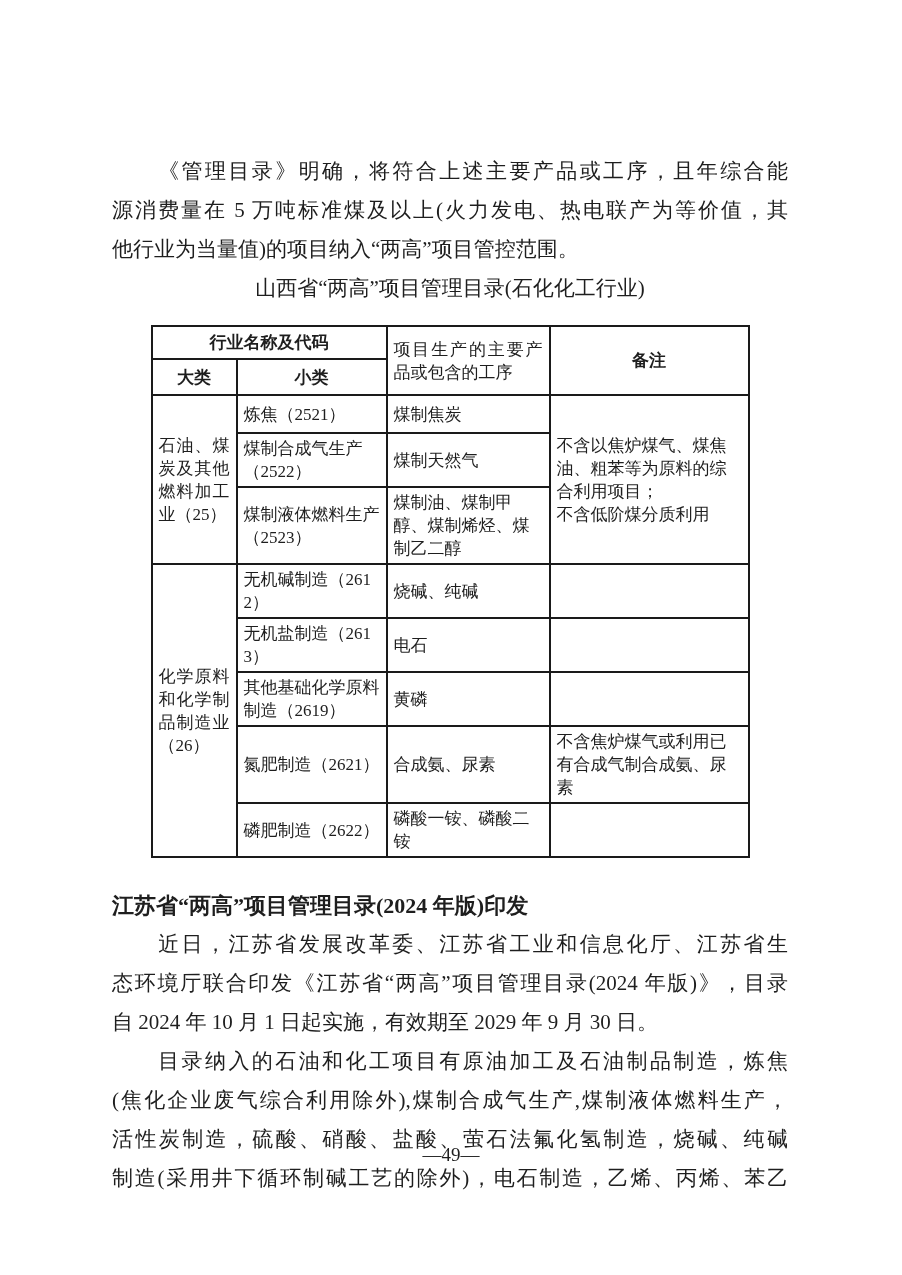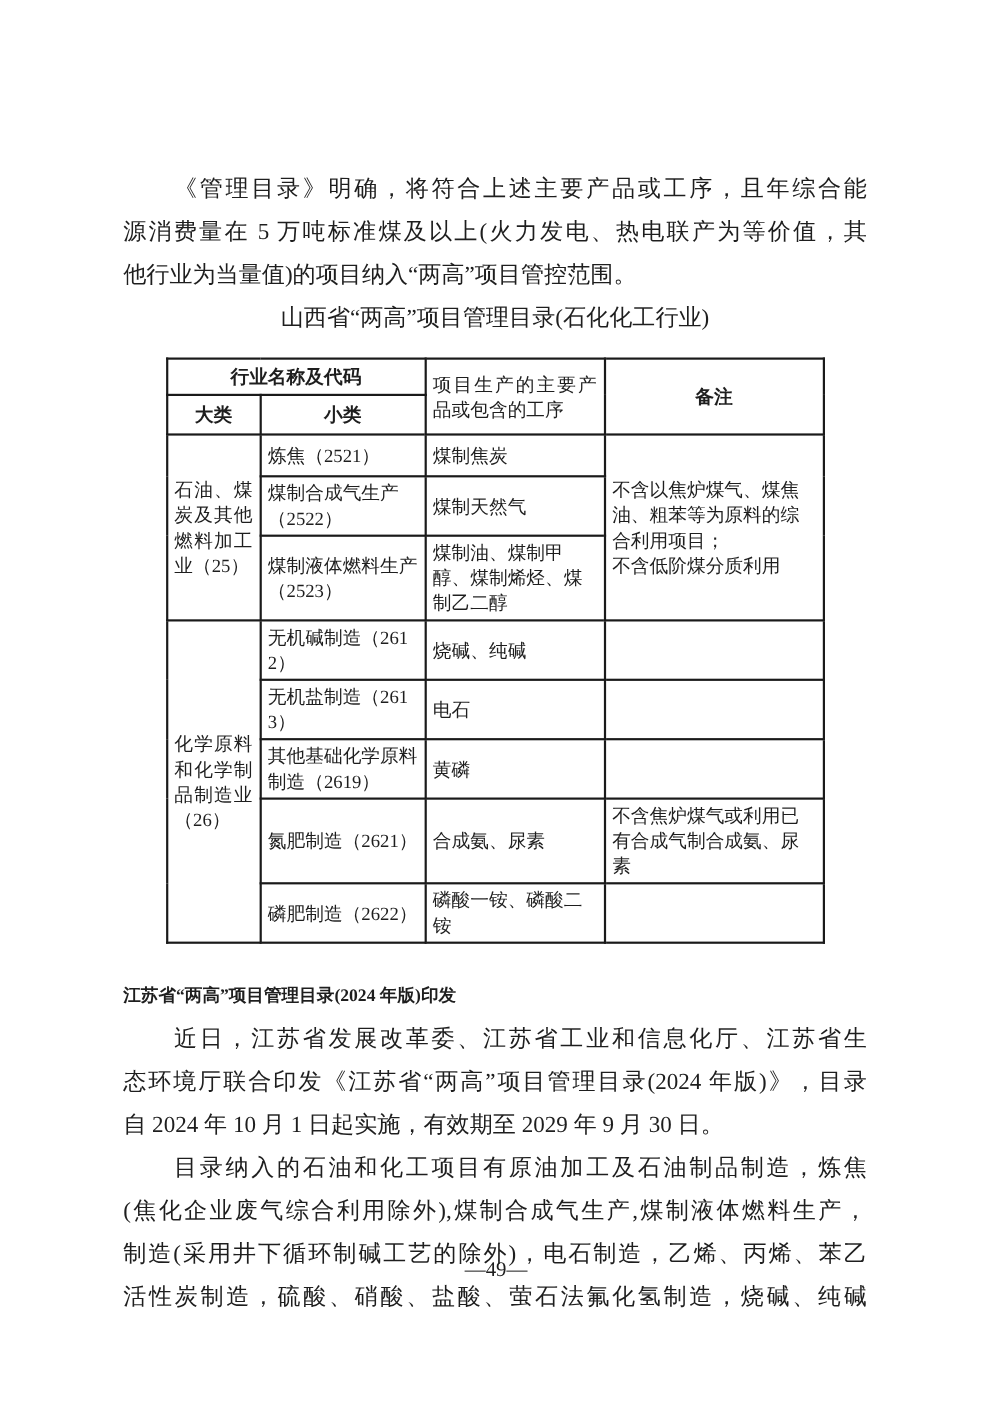--- a/index.html
+++ b/index.html
@@ -58,21 +58,21 @@
     font-size: 18px;
     padding: 3px 10px;
   }
   td.major-cell {
     text-align: justify;
     padding: 3px 11px;
   }
   td.remark-cell { white-space: pre-line; }
   .section-heading {
     margin-top: 28px;
-    font-size: 16px;
+    font-size: 22px;
     line-height: 39px;
     font-weight: bold;
     text-align: left;
   }
   .page-number {
     position: absolute;
     top: 1140px;
     left: 0;
     width: 902px;
     text-align: center;
@@ -161,20 +161,20 @@
 
     <div>
       <div class="line first">近日，江苏省发展改革委、江苏省工业和信息化厅、江苏省生</div>
       <div class="line">态环境厅联合印发《江苏省“两高”项目管理目录(2024 年版)》，目录</div>
       <div class="line last">自 2024 年 10 月 1 日起实施，有效期至 2029 年 9 月 30 日。</div>
     </div>
 
     <div>
       <div class="line first">目录纳入的石油和化工项目有原油加工及石油制品制造，炼焦</div>
       <div class="line">(焦化企业废气综合利用除外),煤制合成气生产,煤制液体燃料生产，</div>
+      <div class="line">活性炭制造，硫酸、硝酸、盐酸、萤石法氟化氢制造，烧碱、纯碱</div>
       <div class="line">制造(采用井下循环制碱工艺的除外)，电石制造，乙烯、丙烯、苯乙</div>
-      <div class="line">活性炭制造，硫酸、硝酸、盐酸、萤石法氟化氢制造，烧碱、纯碱</div>
     </div>
 
   </div>
 
   <div class="page-number">—49—</div>
 </div>
 
 </body></html>

